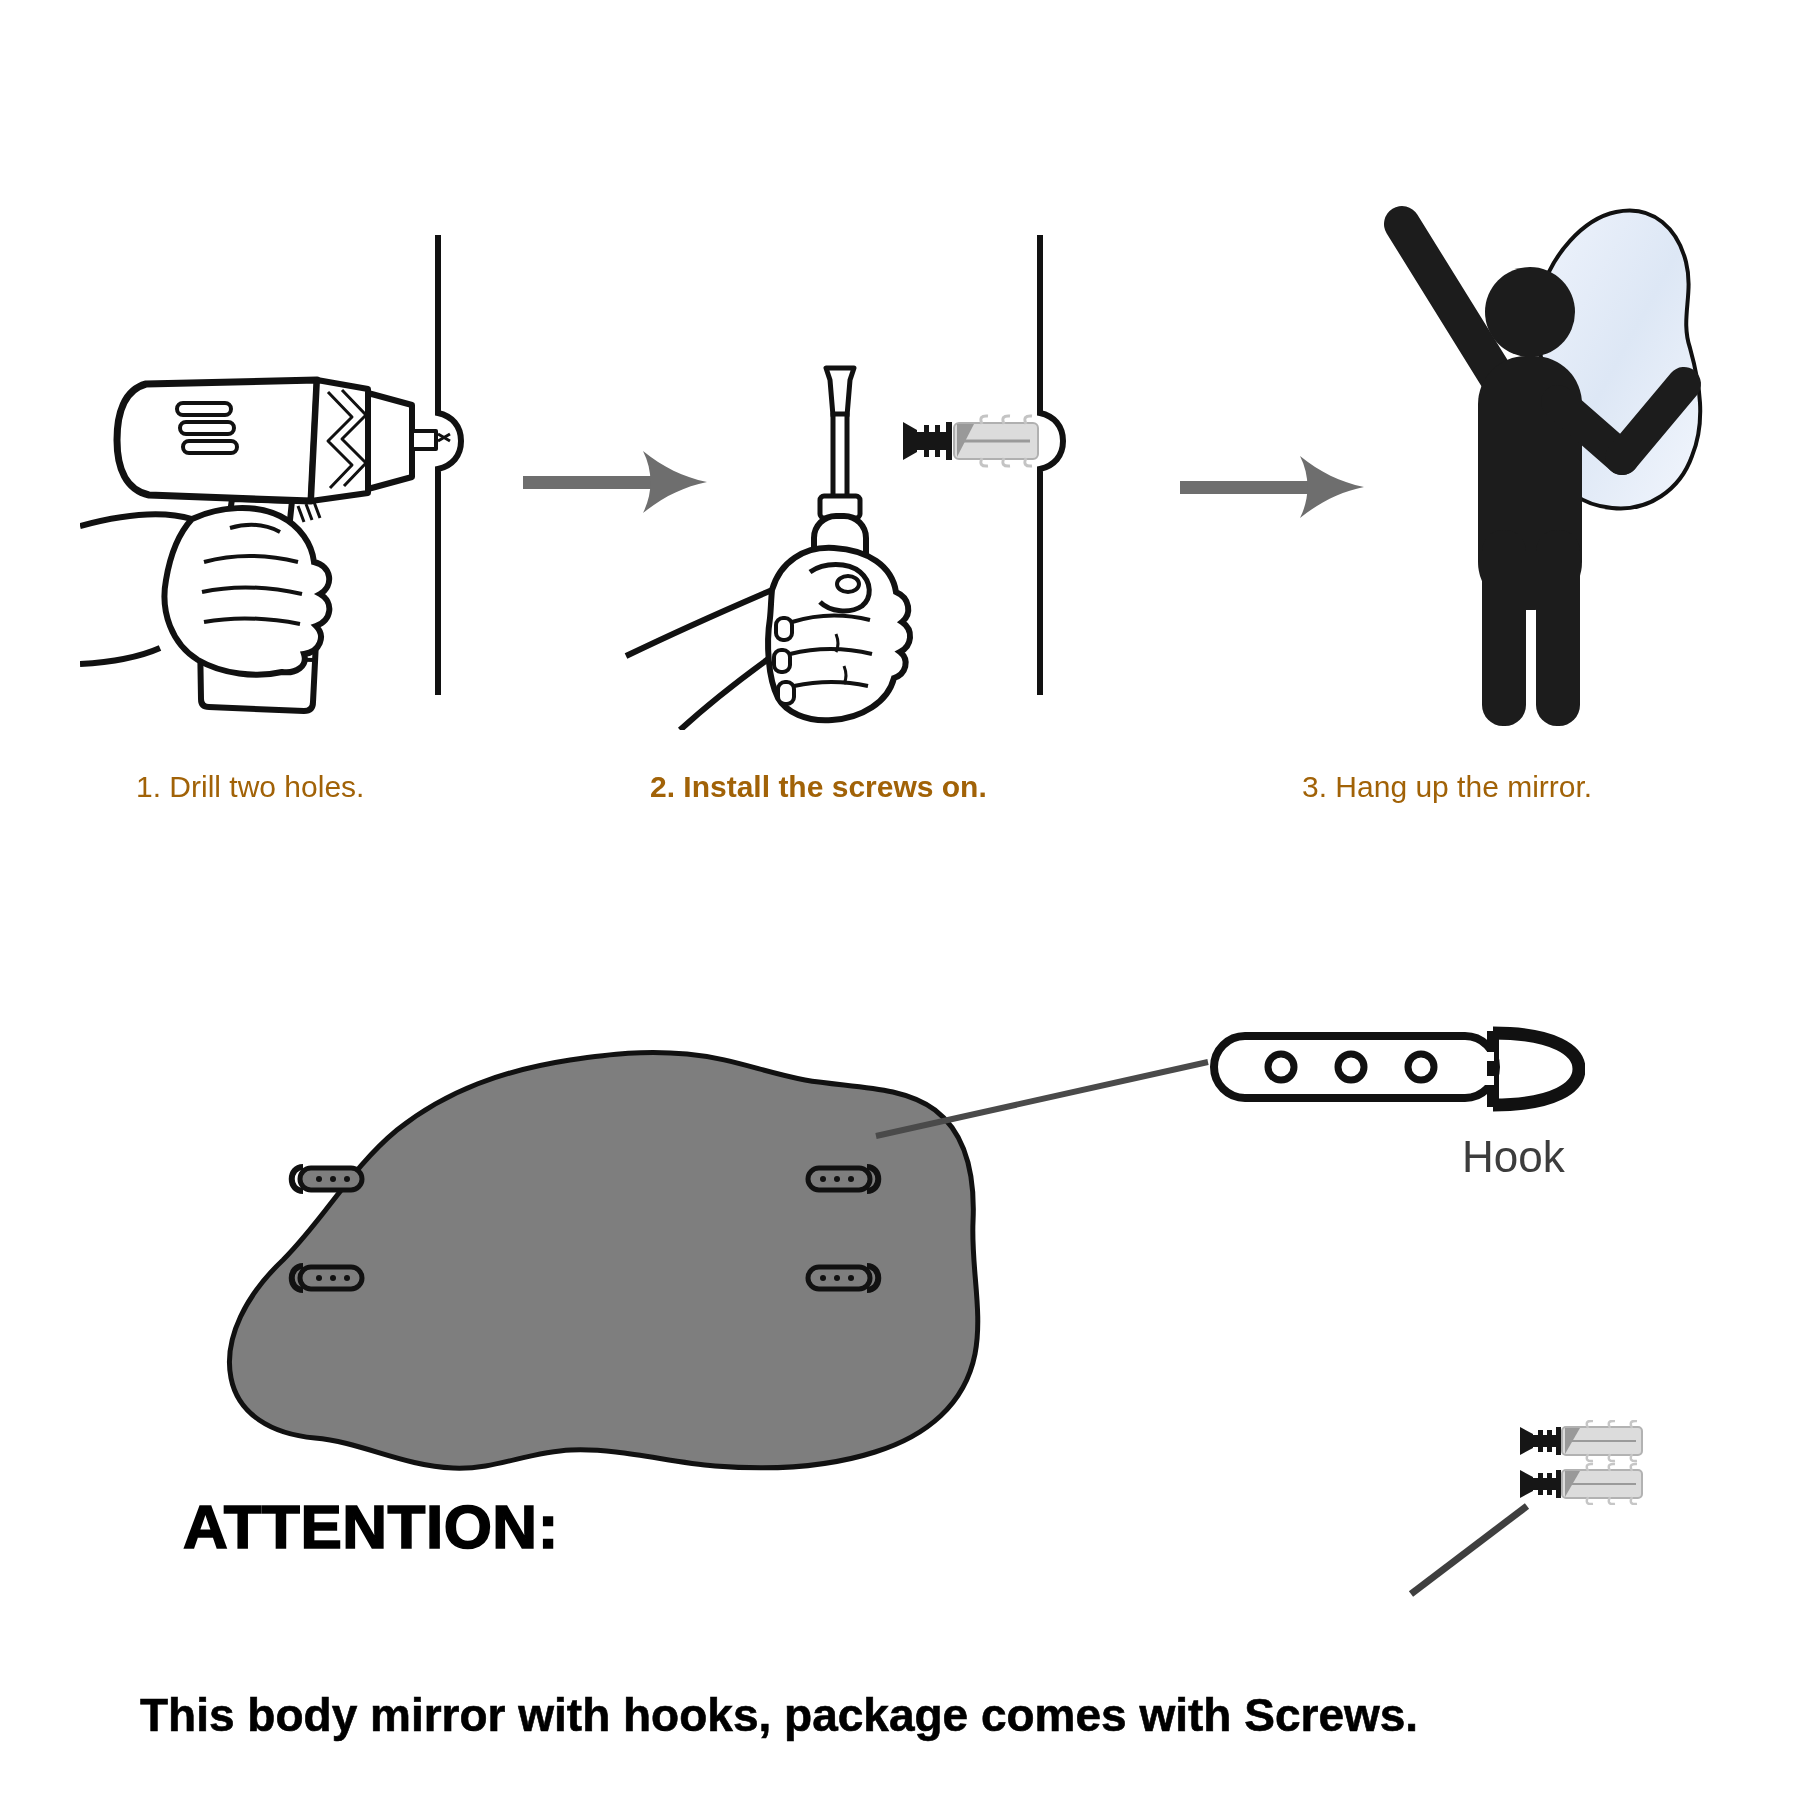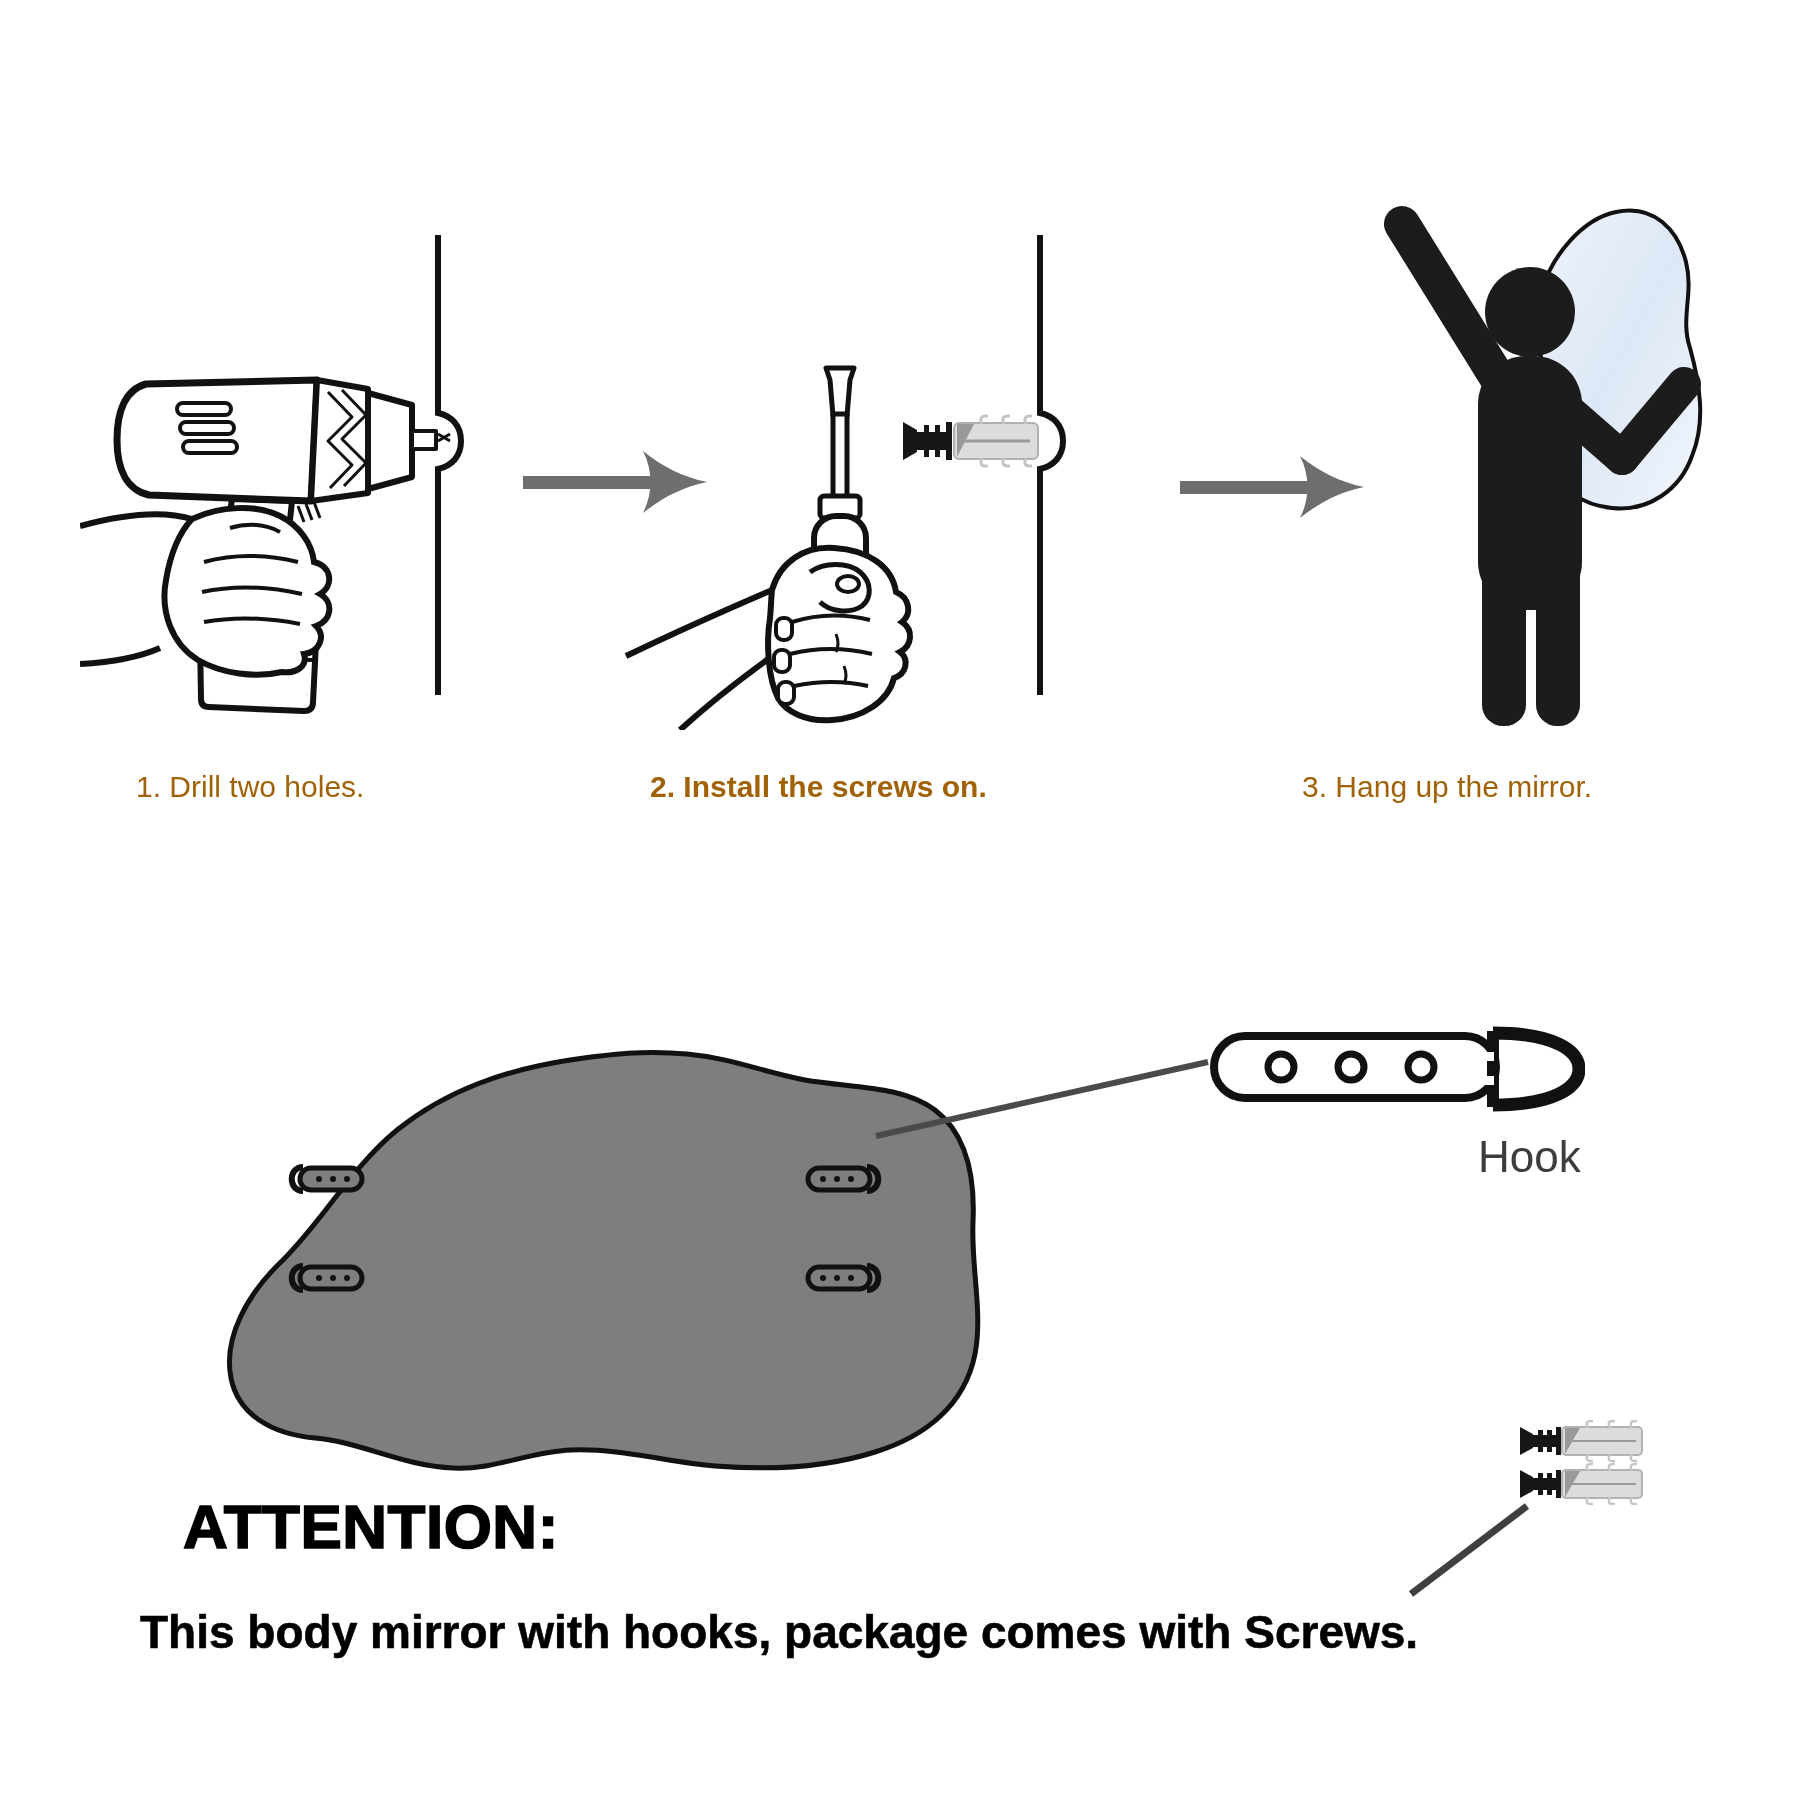--- a/index.html
+++ b/index.html
@@ -6,21 +6,21 @@
   .sheet{
     position:relative;width:1800px;height:1800px;background:#ffffff;
     font-family:"Liberation Sans",sans-serif;overflow:hidden;
   }
   .abs{position:absolute;}
   .heading{
     font-size:62px;font-weight:bold;color:#000;line-height:1;
     -webkit-text-stroke:1.6px #000;letter-spacing:0.5px;white-space:nowrap;
   }
   .caption{font-size:30px;color:#a16207;line-height:1;white-space:nowrap;}
-  .hook-label{font-size:44px;color:#3d3d3d;line-height:1;white-space:nowrap;margin-left:16px;}
+  .hook-label{font-size:44px;color:#3d3d3d;line-height:1;white-space:nowrap;}
   .attention-text{
     font-size:46px;font-weight:bold;color:#000;line-height:1;
     -webkit-text-stroke:0.6px #000;white-space:nowrap;
   }
   svg{display:block;}
 </style>
 </head>
 <body>
 
 <div class="sheet">
@@ -172,15 +172,15 @@
       <rect x="42" y="3" width="80" height="28" rx="4" fill="#dcdcdc" stroke="#b2b2b2" stroke-width="2"></rect>
       <polygon points="45,4 60,4 45,30" fill="#999"></polygon>
       <path d="M68 4 q-4 -8 5 -7 M90 4 q-4 -8 5 -7 M112 4 q-4 -8 5 -7
                M68 30 q-4 8 5 7 M90 30 q-4 8 5 7 M112 30 q-4 8 5 7" fill="none" stroke="#c6c6c6" stroke-width="2.5"></path>
       <line x1="50" y1="17" x2="116" y2="17" stroke="#9a9a9a" stroke-width="2"></line>
     </g>
     <use href="#screw-anchor-unit" transform="translate(0,43)"></use>
   </svg>
 
   <div class="abs heading" style="left:140px;top:1496px;margin-left:43px;">ATTENTION:</div>
-  <div class="abs attention-text" style="left:140px;top:1609px;text-align:center;">This body mirror with hooks, package comes with Screws.</div>
+  <div class="abs attention-text" style="left:140px;top:1692px;text-align:center;">This body mirror with hooks, package comes with Screws.</div>
 
 </div>
 
 </body></html>

